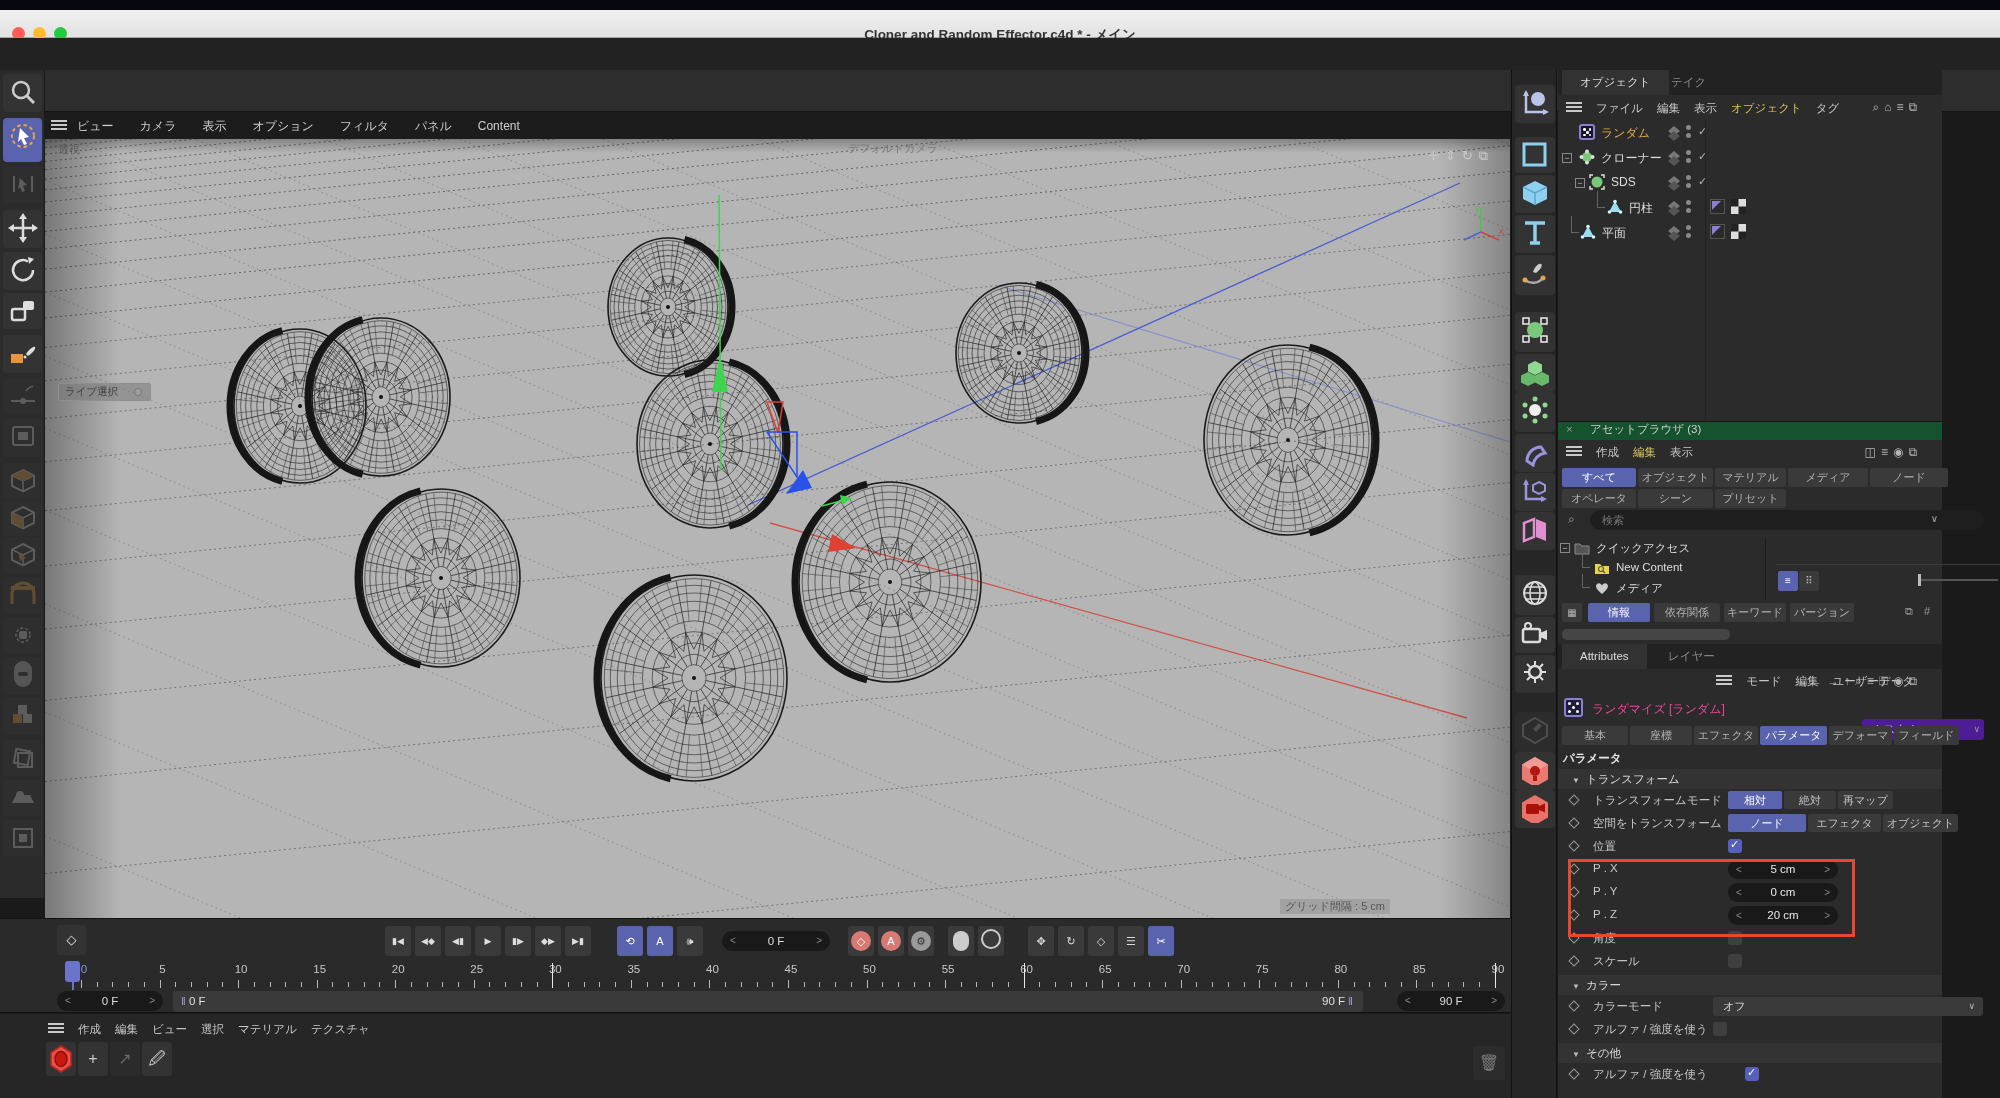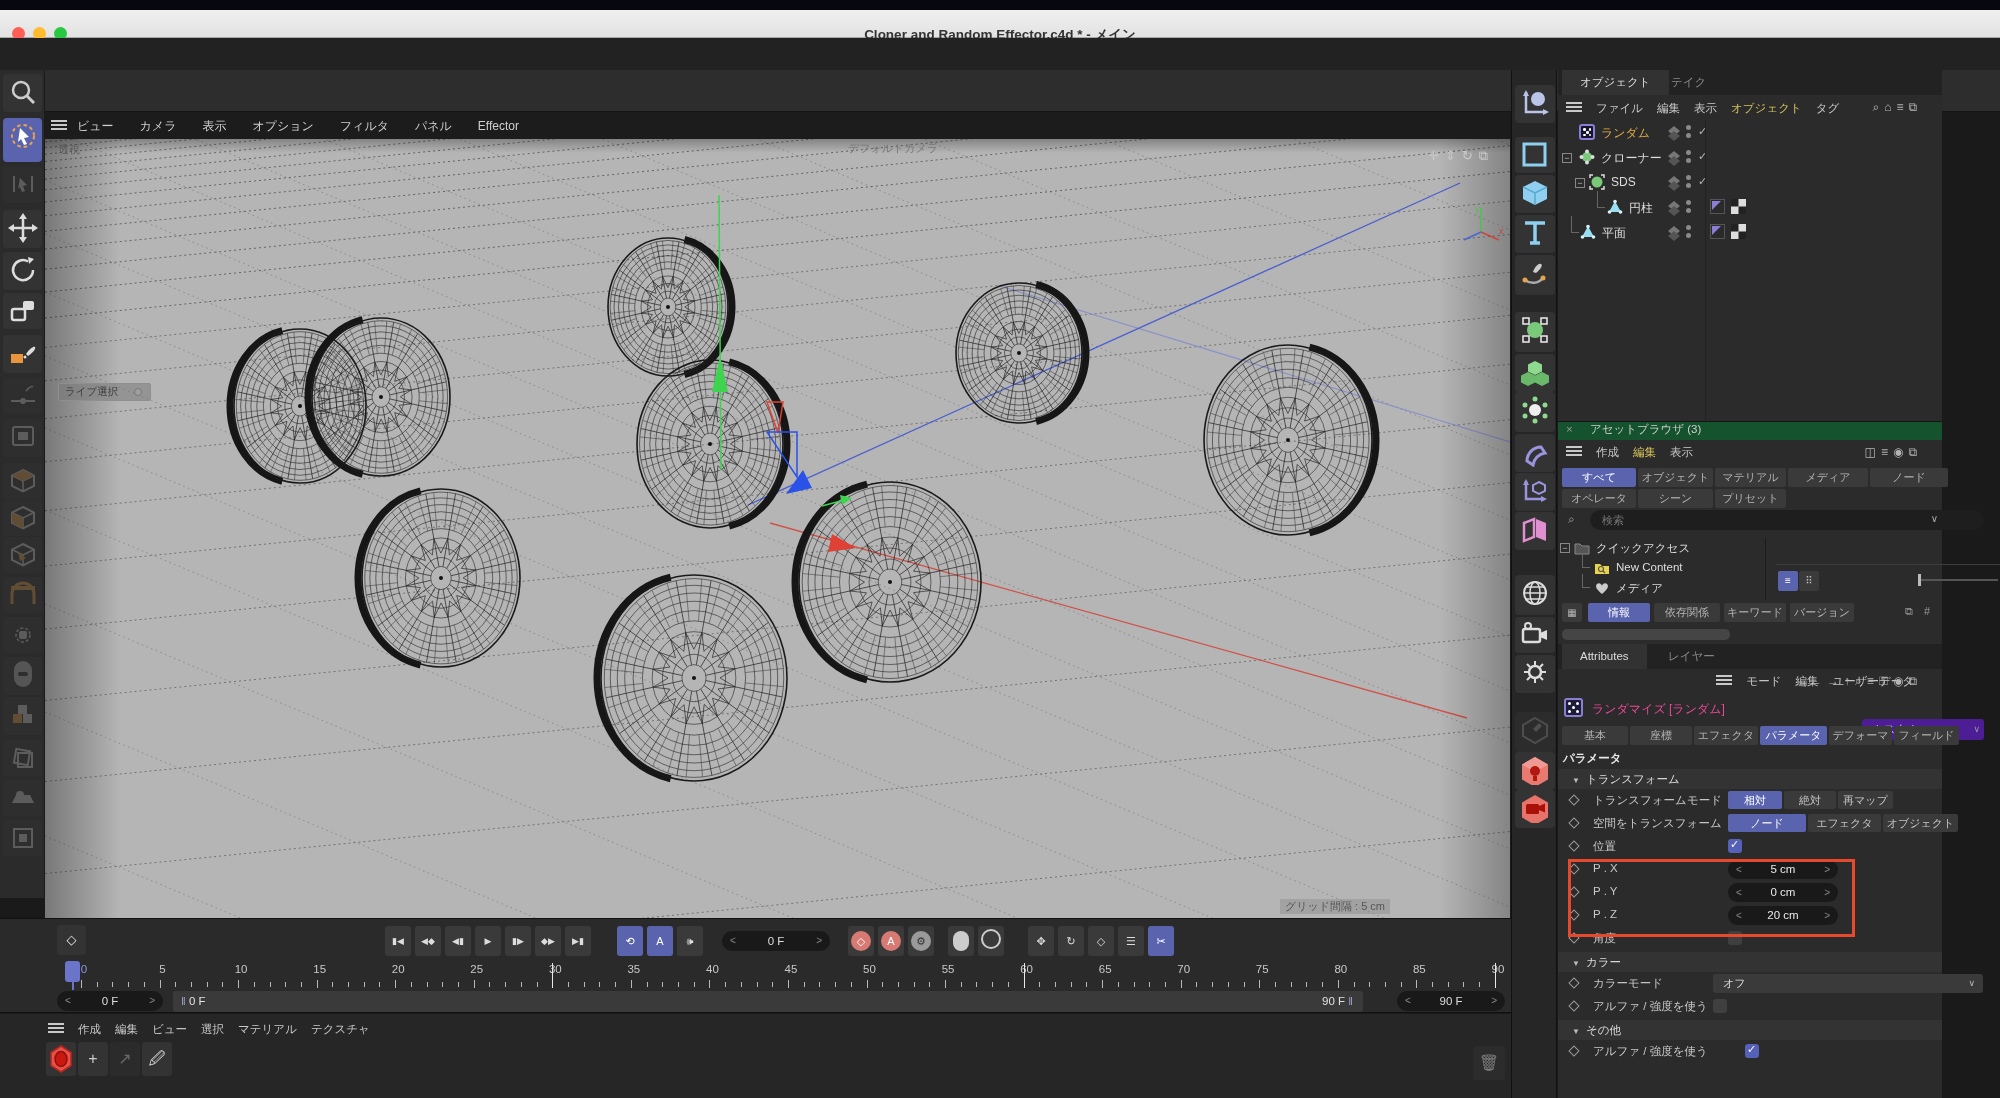--- a/index.html
+++ b/index.html
@@ -398,21 +398,21 @@
           <path d="M4 20 h22 l-4 -8 h-6 a4 4 0 0 0 -8 0 Z" fill="#999"></path>
         </svg>
       </div>
       <div class="lbtn dim" style="top: 750px; height: 36px;">
         <svg width="30" height="30" style="margin:3px auto 0;display:block;">
           <rect x="6" y="6" width="18" height="18" fill="none" stroke="#999" stroke-width="2"></rect>
           <rect x="11" y="11" width="8" height="8" fill="#999"></rect>
         </svg>
       </div>
     </div>
-  <div id="vpmenu" class="abs"><span class="burger" style="margin-left:6px;margin-top:8px;"></span><span id="vpmenuitems" style="position:absolute;top:6px;left:32px;"><span>ビュー</span><span>カメラ</span><span>表示</span><span>オプション</span><span>フィルタ</span><span>パネル</span><span>Effector</span></span></div>
+  <div id="vpmenu" class="abs"><span class="burger" style="margin-left:6px;margin-top:8px;"></span><span id="vpmenuitems" style="position:absolute;top:6px;left:32px;"><span>ビュー</span><span>カメラ</span><span>表示</span><span>オプション</span><span>フィルタ</span><span>パネル</span><span>Content</span></span></div>
   <div id="viewport" class="abs">
     <svg id="vpsvg" width="1465" height="779" viewBox="45 139 1465 779" xmlns="http://www.w3.org/2000/svg">
         <line x1="45" y1="142" x2="1510" y2="-4.5" stroke="#4e4e4e" stroke-width="1" stroke-dasharray="2 3" opacity="0.8"></line>
         <line x1="45" y1="147.675" x2="1510" y2="1.1750000000000114" stroke="#4e4e4e" stroke-width="1" stroke-dasharray="2 3" opacity="0.8"></line>
         <line x1="45" y1="154.116125" x2="1510" y2="7.616125000000011" stroke="#4e4e4e" stroke-width="1" stroke-dasharray="2 3" opacity="0.8"></line>
         <line x1="45" y1="161.42680187500002" x2="1510" y2="14.926801875000024" stroke="#4e4e4e" stroke-width="1" stroke-dasharray="2 3" opacity="0.8"></line>
         <line x1="45" y1="169.72442012812502" x2="1510" y2="23.22442012812502" stroke="#4e4e4e" stroke-width="1" stroke-dasharray="2 3" opacity="0.8"></line>
         <line x1="45" y1="179.1422168454219" x2="1510" y2="32.6422168454219" stroke="#4e4e4e" stroke-width="1" stroke-dasharray="2 3" opacity="0.8"></line>
         <line x1="45" y1="189.83141611955386" x2="1510" y2="43.331416119553865" stroke="#4e4e4e" stroke-width="1" stroke-dasharray="2 3" opacity="0.8"></line>
         <line x1="45" y1="201.96365729569362" x2="1510" y2="55.46365729569362" stroke="#4e4e4e" stroke-width="1" stroke-dasharray="2 3" opacity="0.8"></line>
@@ -1435,20 +1435,25 @@
         <div class="arow">
           <span class="adiamond"></span>
           <span class="alabel">P . Z</span>
           <span class="vfield"><span class="lt">&lt;</span>20 cm<span class="gt">&gt;</span></span>
         </div>
         <div class="arow">
           <span class="adiamond"></span>
           <span class="alabel">角度</span>
           <span class="chk" style="left:170px;"></span>
         </div>
+        <div class="arow">
+          <span class="adiamond"></span>
+          <span class="alabel">スケール</span>
+          <span class="chk" style="left:170px;"></span>
+        </div>
         <div class="sechdr">カラー</div>
         <div class="arow">
           <span class="adiamond"></span>
           <span class="alabel">カラーモード</span>
           <span style="position:absolute;left:155px;top:2px;width:270px;height:19px;background:#3a3a3a;border-radius:3px;color:#ddd;font-size:11px;line-height:19px;padding-left:10px;">オフ<i style="position:absolute;right:8px;color:#bbb;font-size:9px;">∨</i></span>
         </div>
         <div class="arow">
           <span class="adiamond"></span>
           <span class="alabel">アルファ / 強度を使う</span>
           <span class="chk" style="left:155px;"></span>

